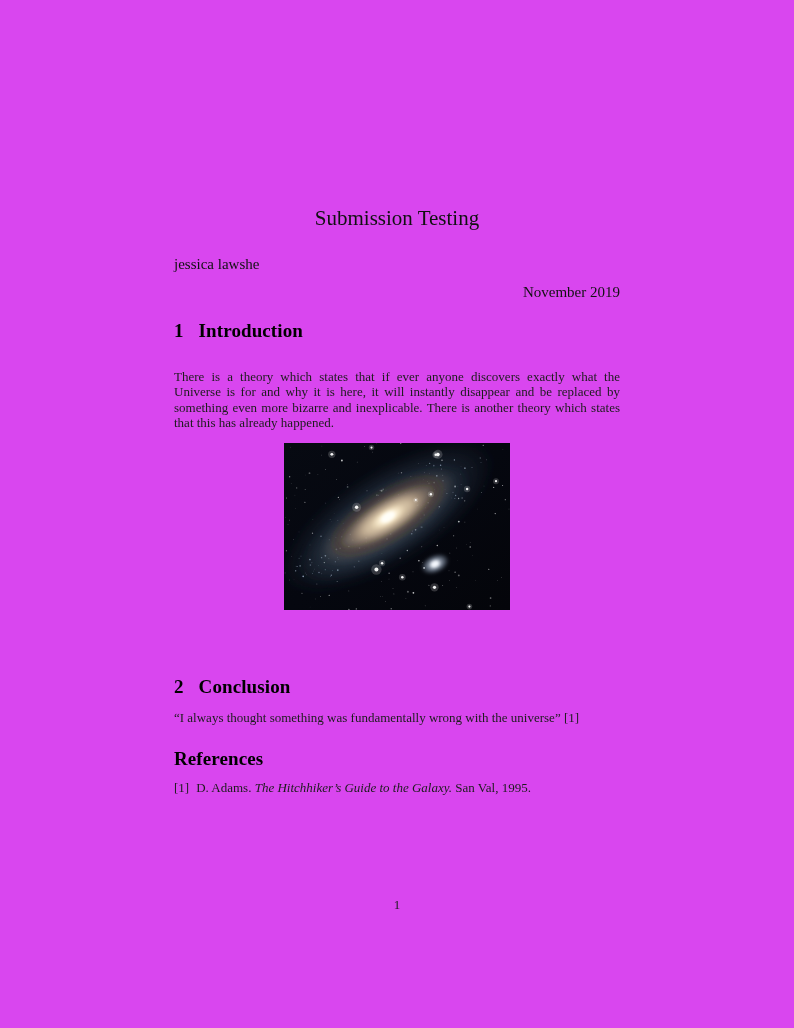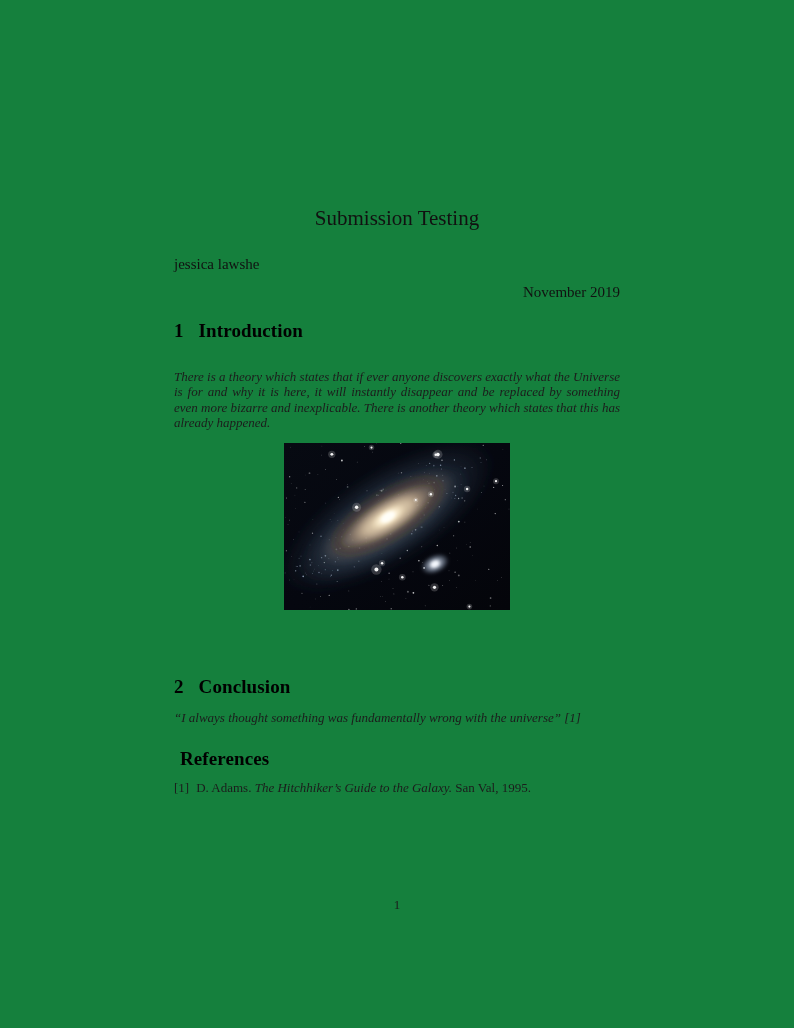--- a/index.html
+++ b/index.html
@@ -6,21 +6,21 @@
   html, body { background: #ffffff; }
   body {
     width: 794px; height: 1028px;
     font-family: "Liberation Serif", "DejaVu Serif", serif;
     color: #1a1a1a;
     position: relative;
     overflow: hidden;
   }
   .page {
     position: absolute; inset: 0;
-    background: #15803d;
+    background: #d946ef;
   }
   .doc-title {
     position: absolute; top: 206px; left: 174px; width: 446px;
     font-size: 21px; font-weight: 400;
     text-align: center;
     color: #111;
   }
   .doc-author {
     position: absolute; top: 256px; left: 174px; width: 446px;
     font-size: 15px; text-align: left; color: #111;
@@ -30,25 +30,25 @@
     font-size: 15px; text-align: right; color: #111;
   }
   .section-heading {
     position: absolute; left: 174px; width: 446px;
     font-size: 19px; font-weight: 700; color: #000;
     letter-spacing: 0.1px;
   }
   .section-heading .sec-num { display: inline-block; margin-right: 15px; }
   .sec1 { top: 320px; }
   .sec2 { top: 676px; }
-  .refs-heading { top: 748px; margin-left: 6px; }
+  .refs-heading { top: 748px; }
   .body-par {
     position: absolute; left: 174px; width: 446px;
     font-size: 13px; line-height: 15.4px;
-    text-align: justify; color: #1c1c1c; font-style: italic;
+    text-align: justify; color: #1c1c1c;
   }
   .par1 { top: 369px; }
   .concl { top: 710px; white-space: nowrap; text-align: left; }
   .figure-wrap {
     position: absolute; top: 443px; left: 174px; width: 446px;
     display: flex; justify-content: center;
   }
   .galaxy-frame {
     width: 226px; height: 167px;
     overflow: hidden;

